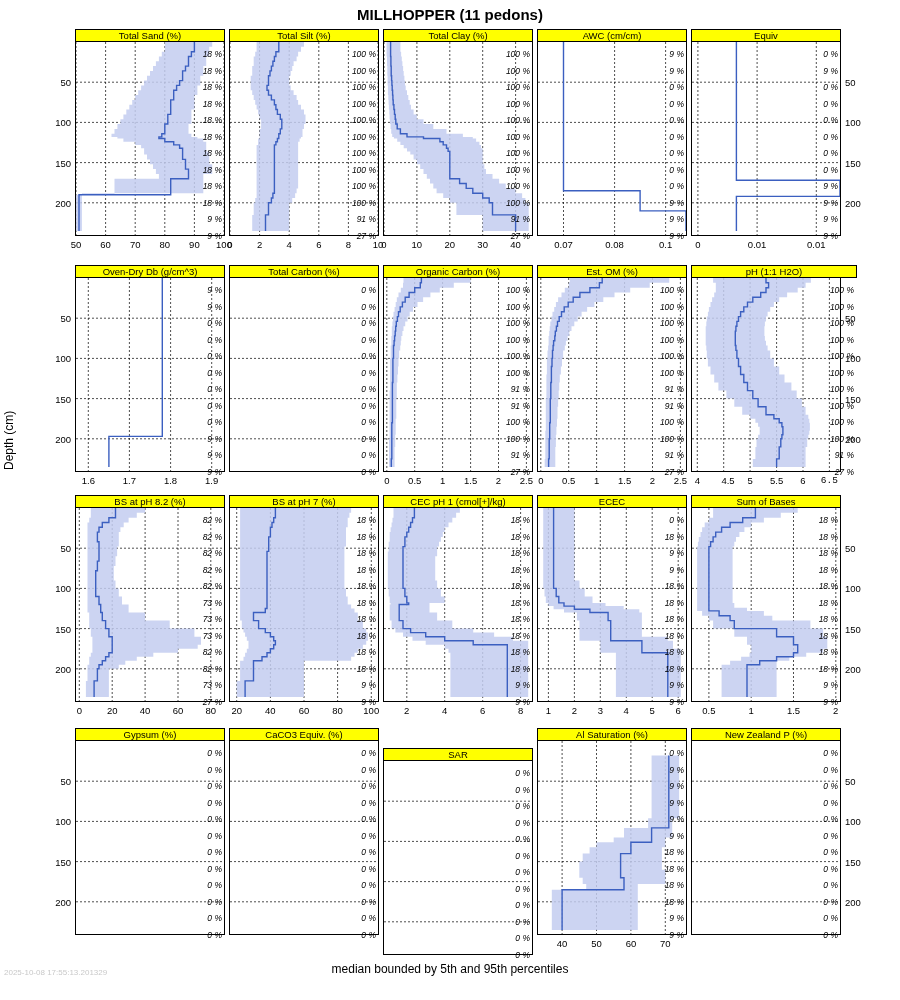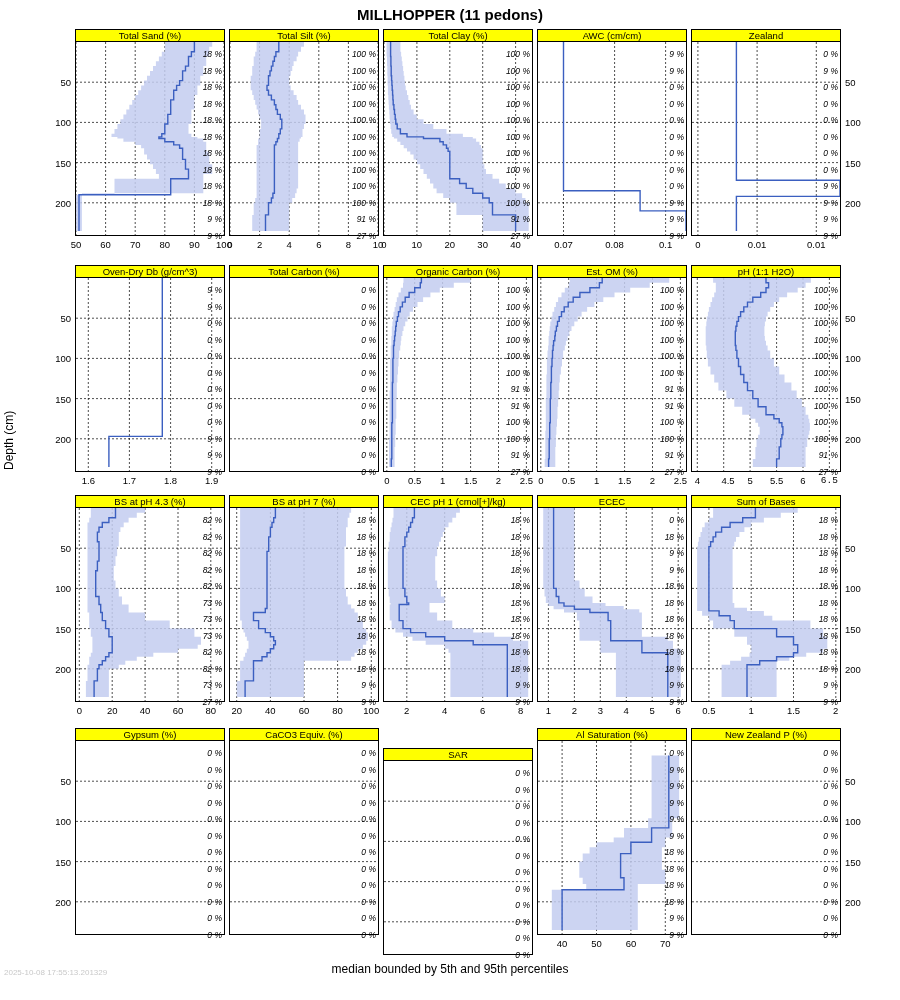--- a/index.html
+++ b/index.html
@@ -185,21 +185,21 @@
       <div class="pct" style="right: 3px; top: 140.5px;">0 %</div>
       <div class="pct" style="right: 3px; top: 157px;">0 %</div>
       <div class="pct" style="right: 3px; top: 173.5px;">9 %</div>
       <div class="pct" style="right: 3px; top: 190px;">9 %</div>
       <div class="pct" style="right: 3px; top: 206.5px;">9 %</div>
       <div class="xtick" style="left: 26.5172px; top: 210px;">0.07</div>
       <div class="xtick" style="left: 77.5517px; top: 210px;">0.08</div>
       <div class="xtick" style="left: 128.586px; top: 210px;">0.1</div>
     </div>
     <div class="panel" style="left: 691px; top: 29px; width: 150px; height: 208px;">
-      <div class="phead">Zealand</div>
+      <div class="phead">Equiv</div>
       <div class="pbox" style="width: 150px; height: 195px;">
         <svg width="148" height="193">
           <line x1="5.9" y1="0" x2="5.9" y2="193" stroke="#000" stroke-width="0.7" stroke-dasharray="2,2"></line>
           <line x1="65.1" y1="0" x2="65.1" y2="193" stroke="#000" stroke-width="0.7" stroke-dasharray="2,2"></line>
           <line x1="124.3" y1="0" x2="124.3" y2="193" stroke="#000" stroke-width="0.7" stroke-dasharray="2,2"></line>
           <line x1="0" y1="40.2" x2="148" y2="40.2" stroke="#000" stroke-width="0.7" stroke-dasharray="2,2"></line>
           <line x1="0" y1="80.4" x2="148" y2="80.4" stroke="#000" stroke-width="0.7" stroke-dasharray="2,2"></line>
           <line x1="0" y1="120.6" x2="148" y2="120.6" stroke="#000" stroke-width="0.7" stroke-dasharray="2,2"></line>
           <line x1="0" y1="160.8" x2="148" y2="160.8" stroke="#000" stroke-width="0.7" stroke-dasharray="2,2"></line>
           <polyline points="44.4,0.0 44.4,132.7 44.4,132.7 44.4,136.7 44.4,136.7 44.4,138.3 148.0,138.3 148.0,152.8 148.0,152.8 148.0,154.4 44.4,154.4 44.4,160.8 44.4,160.8 44.4,172.9 44.4,172.9 44.4,189.0 44.4,189.0" fill="none" stroke="#3b5fc0" stroke-width="1.4"></polyline>
@@ -343,21 +343,21 @@
       <div class="pct" style="right: 3px; top: 173.5px;">100 %</div>
       <div class="pct" style="right: 3px; top: 190px;">91 %</div>
       <div class="pct" style="right: 3px; top: 206.5px;">27 %</div>
       <div class="xtick" style="left: 3.79245px; top: 210px;">0</div>
       <div class="xtick" style="left: 31.717px; top: 210px;">0.5</div>
       <div class="xtick" style="left: 59.6415px; top: 210px;">1</div>
       <div class="xtick" style="left: 87.566px; top: 210px;">1.5</div>
       <div class="xtick" style="left: 115.491px; top: 210px;">2</div>
       <div class="xtick" style="left: 143.415px; top: 210px;">2.5</div>
     </div>
-    <div class="panel" style="left: 691px; top: 265px; width: 150px; height: 208px;">
+    <div class="panel" style="left: 691px; top: 265px; width: 150px; height: 208px; padding-left: 16px;">
       <div class="phead">pH (1:1 H2O)</div>
       <div class="pbox" style="width: 150px; height: 195px;">
         <svg width="148" height="193">
           <line x1="5.3" y1="0" x2="5.3" y2="193" stroke="#000" stroke-width="0.7" stroke-dasharray="2,2"></line>
           <line x1="31.7" y1="0" x2="31.7" y2="193" stroke="#000" stroke-width="0.7" stroke-dasharray="2,2"></line>
           <line x1="58.1" y1="0" x2="58.1" y2="193" stroke="#000" stroke-width="0.7" stroke-dasharray="2,2"></line>
           <line x1="84.6" y1="0" x2="84.6" y2="193" stroke="#000" stroke-width="0.7" stroke-dasharray="2,2"></line>
           <line x1="111.0" y1="0" x2="111.0" y2="193" stroke="#000" stroke-width="0.7" stroke-dasharray="2,2"></line>
           <line x1="137.4" y1="0" x2="137.4" y2="193" stroke="#000" stroke-width="0.7" stroke-dasharray="2,2"></line>
           <line x1="0" y1="40.2" x2="148" y2="40.2" stroke="#000" stroke-width="0.7" stroke-dasharray="2,2"></line>
@@ -381,21 +381,21 @@
       <div class="pct" style="right: 3px; top: 190px;">91 %</div>
       <div class="pct" style="right: 3px; top: 206.5px;">27 %</div>
       <div class="xtick" style="left: 6.28571px; top: 210px;">4</div>
       <div class="xtick" style="left: 37px; top: 210px;">4.5</div>
       <div class="xtick" style="left: 59.1429px; top: 210px;">5</div>
       <div class="xtick" style="left: 85.5714px; top: 210px;">5.5</div>
       <div class="xtick" style="left: 112px; top: 210px;">6</div>
       <div class="xtick" style="left: 138.429px; top: 210px; font-family: Liberation Mono, monospace;">6.5</div>
     </div>
     <div class="panel" style="left: 75px; top: 495px; width: 150px; height: 208px;">
-      <div class="phead">BS at pH 4.3 (%)</div>
+      <div class="phead">BS at pH 8.2 (%)</div>
       <div class="pbox" style="width: 150px; height: 195px;">
         <svg width="148" height="193">
           <line x1="3.3" y1="0" x2="3.3" y2="193" stroke="#000" stroke-width="0.7" stroke-dasharray="2,2"></line>
           <line x1="36.2" y1="0" x2="36.2" y2="193" stroke="#000" stroke-width="0.7" stroke-dasharray="2,2"></line>
           <line x1="69.1" y1="0" x2="69.1" y2="193" stroke="#000" stroke-width="0.7" stroke-dasharray="2,2"></line>
           <line x1="102.0" y1="0" x2="102.0" y2="193" stroke="#000" stroke-width="0.7" stroke-dasharray="2,2"></line>
           <line x1="134.8" y1="0" x2="134.8" y2="193" stroke="#000" stroke-width="0.7" stroke-dasharray="2,2"></line>
           <line x1="0" y1="40.2" x2="148" y2="40.2" stroke="#000" stroke-width="0.7" stroke-dasharray="2,2"></line>
           <line x1="0" y1="80.4" x2="148" y2="80.4" stroke="#000" stroke-width="0.7" stroke-dasharray="2,2"></line>
           <line x1="0" y1="120.6" x2="148" y2="120.6" stroke="#000" stroke-width="0.7" stroke-dasharray="2,2"></line>

